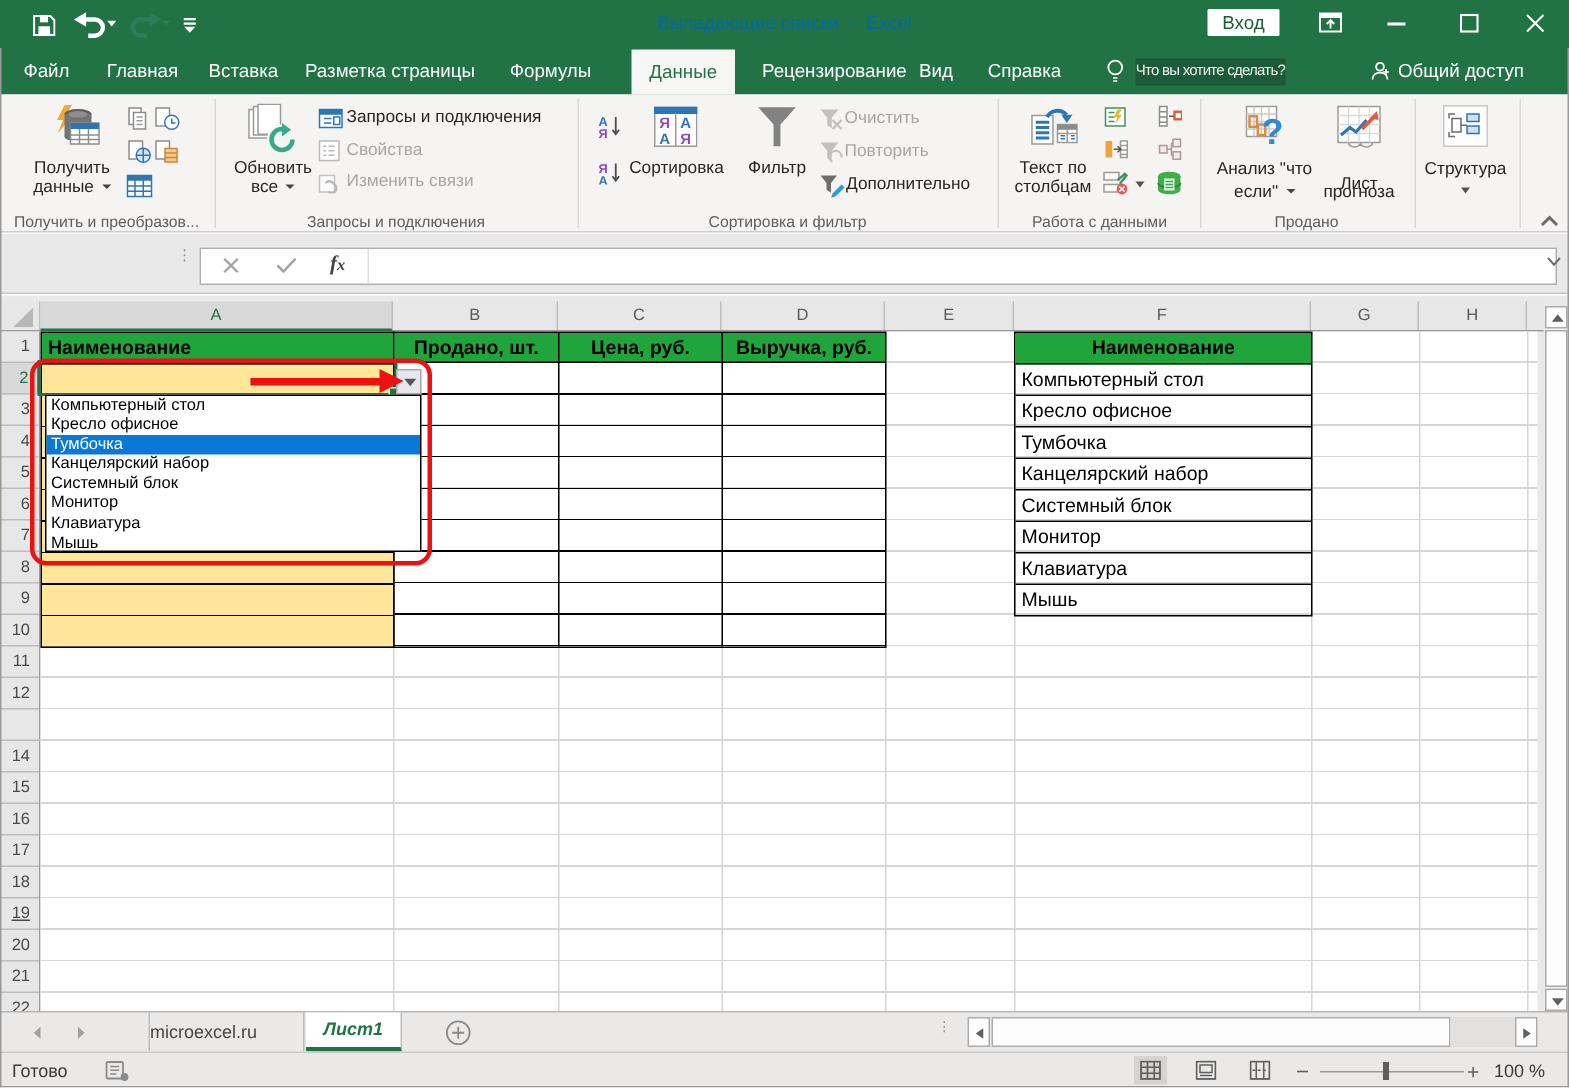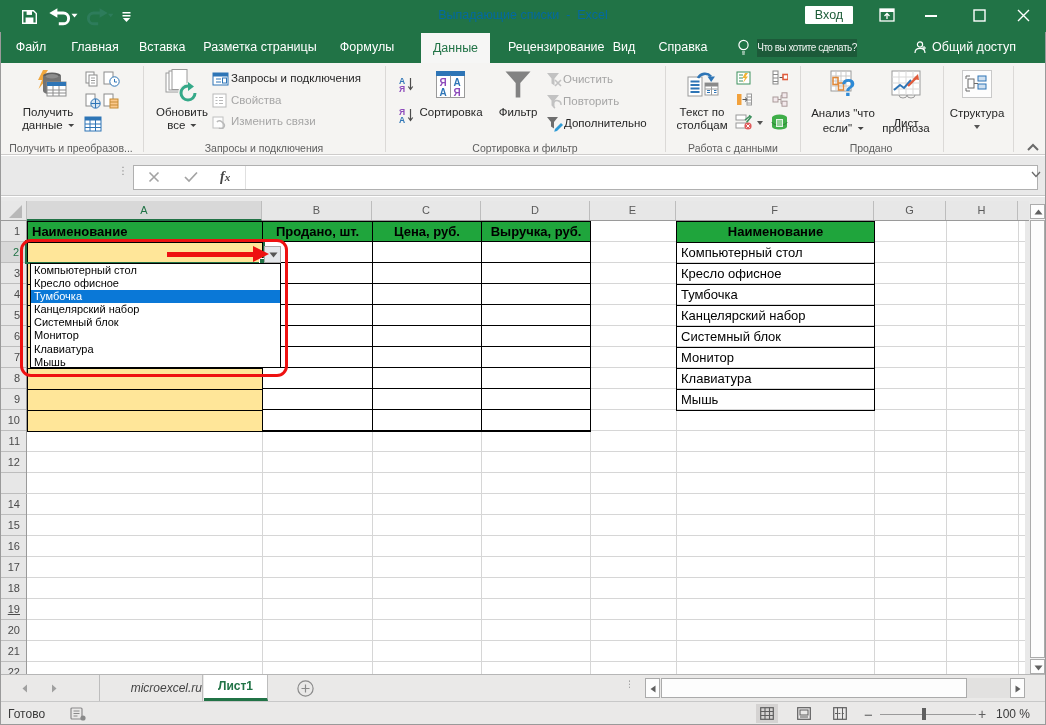--- a/index.html
+++ b/index.html
@@ -439,22 +439,22 @@
     </div>
 </div>
 <div class="abs" id="sheetbar">
  <svg class="abs" style="left:21px;top:9px" width="7" height="9" viewBox="0 0 7 9">
       <path d="M6 0.5 L1.5 4.5 L6 8.5 Z" fill="#a0a0a0"></path>
     </svg>
  <svg class="abs" style="left:51px;top:9px" width="7" height="9" viewBox="0 0 7 9">
       <path d="M1 0.5 L5.5 4.5 L1 8.5 Z" fill="#a0a0a0"></path>
     </svg>
  <div class="abs" style="left:99px;top:0;width:1px;height:26px;background:#bdbdbd;"></div>
- <div class="abs" style="left:100px;top:0;width:103px;height:26px;border-right:1px solid #bdbdbd;font-size:12px;color:#444;text-align:right;line-height:26px;font-style:italic;">microexcel.ru</div>
- <div class="abs" style="left:204px;top:0;width:64px;height:26px;background:#fff;border-right:1px solid #bdbdbd;border-bottom:3px solid #217346;font-size:12px;color:#217346;font-weight:bold;text-align:center;line-height:23px;">Лист1</div>
+ <div class="abs" style="left:100px;top:0;width:103px;height:26px;border-right:1px solid #bdbdbd;font-size:12px;color:#444;text-align:left;line-height:26px;">microexcel.ru</div>
+ <div class="abs" style="left:204px;top:0;width:64px;height:26px;background:#fff;border-right:1px solid #bdbdbd;border-bottom:3px solid #217346;font-size:12px;color:#217346;font-weight:bold;text-align:center;line-height:23px;font-style:italic;">Лист1</div>
  <svg class="abs" style="left:297px;top:5px" width="17" height="17" viewBox="0 0 17 17">
       <circle cx="8.5" cy="8.5" r="7.6" fill="none" stroke="#8a8a8a" stroke-width="1.2"></circle>
       <path d="M8.5 4.5 v8 M4.5 8.5 h8" stroke="#8a8a8a" stroke-width="1.2"></path>
     </svg>
  <div class="abs" style="left:625px;top:7px;width:4px;height:14px;color:#8a8a8a;font-size:9px;line-height:4.5px;">⋮</div>
  <div class="abs" style="left:645px;top:3px;width:15px;height:20px;background:#fdfdfd;border:1px solid #ababab;">
       <svg style="position:absolute;left:4px;top:6px" width="6" height="8" viewBox="0 0 6 8">
         <path d="M5.5 0.5 L0.5 4 L5.5 7.5 Z" fill="#606060"></path>
       </svg>
     </div>

